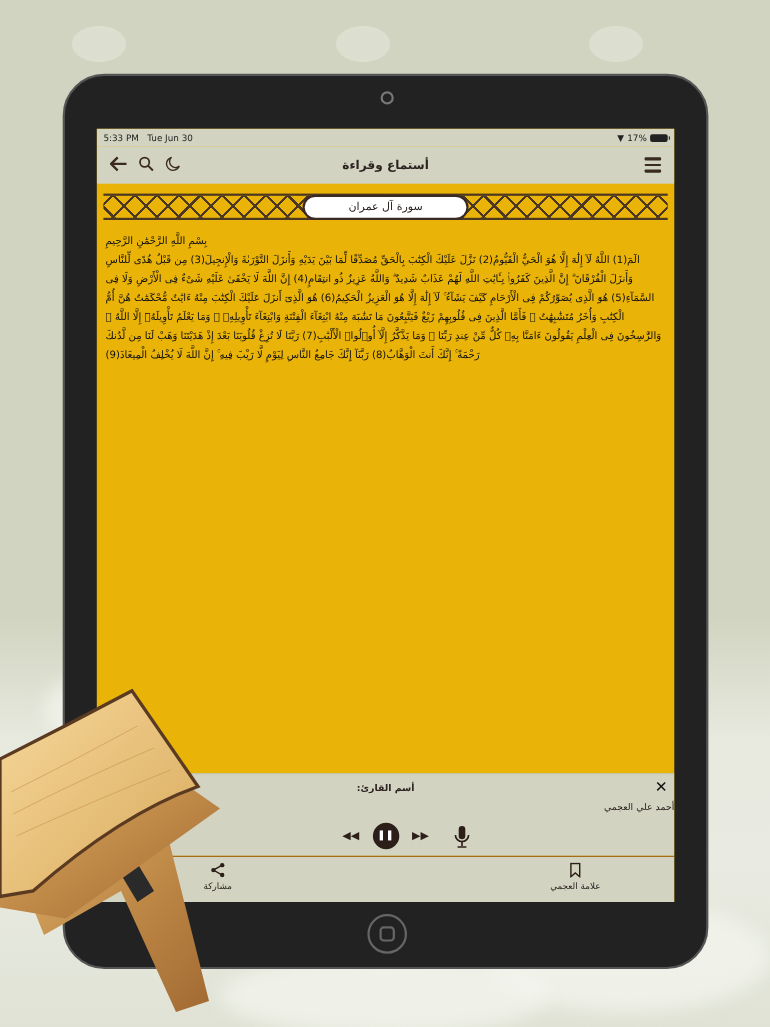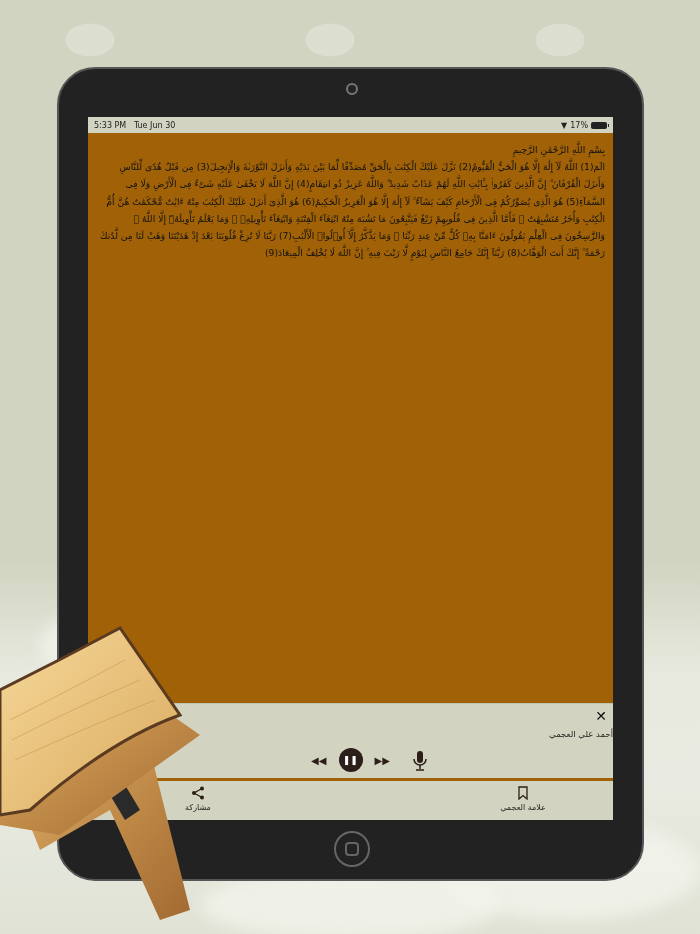--- a/index.html
+++ b/index.html
@@ -34,21 +34,21 @@
   }
   .home-btn {
     position: absolute; left: 275px; top: 762px; width: 36px; height: 36px;
     border: 2px solid #666; border-radius: 50%;
     display: flex; align-items: center; justify-content: center;
   }
   .home-btn span { width: 14px; height: 14px; border: 2px solid #666; border-radius: 4px; display: block; }
 
   .screen {
     position: absolute; left: 88px; top: 117px; width: 525px; height: 703px;
-    background: #a16207; overflow: hidden;
+    background: #eab308; overflow: hidden;
   }
   .statusbar {
     height: 16px; background: #d2d4c1; display: flex; align-items: center;
     justify-content: space-between; padding: 0 6px; font-size: 8px; color: #222;
   }
   .statusbar .right { display: flex; align-items: center; gap: 3px; }
   .battery { width: 16px; height: 7px; background: #222; border-radius: 2px; position: relative; }
   .battery::after { content: ""; position: absolute; right: -2px; top: 2px; width: 1px; height: 3px; background: #222; }
 
   .navbar {
@@ -76,21 +76,21 @@
       repeating-linear-gradient(-45deg, transparent 0 6px, #3b2a24 6px 8px, transparent 8px 14px);
     opacity: 0.9;
   }
   .surah-banner .cartouche {
     position: relative; z-index: 2; background: #fff;
     border: 2px solid #3b2a24; border-radius: 14px;
     padding: 4px 40px; font-size: 10px; color: #2c2220; direction: rtl;
   }
 
   .quran-text {
-    direction: rtl; text-align: right; padding: 8px 8px 0 8px;
+    direction: rtl; text-align: left; padding: 8px 8px 0 8px;
     font-family: "DejaVu Sans", sans-serif; font-size: 9.2px; line-height: 17.2px; color: #111;
   }
   .quran-text .basmala { display: block; margin-bottom: 0; }
 
   .player {
     position: absolute; left: 0; right: 0; top: 586px; height: 75px;
     background: #d2d4c1; border-top: 1px solid #c0c2af;
   }
   .player .close-btn {
     position: absolute; right: 6px; top: 4px; font-size: 14px; color: #111; cursor: pointer; font-weight: bold;
@@ -100,21 +100,21 @@
   .controls { position: absolute; left: 0; right: 0; top: 44px; display: flex; justify-content: center; align-items: center; gap: 12px; }
   .ctrl { color: #2c1e18; cursor: pointer; font-size: 10px; }
   .pause-btn {
     width: 24px; height: 24px; border-radius: 50%; background: #2c1e18; color: #fff;
     display: flex; align-items: center; justify-content: center; font-size: 9px; cursor: pointer;
   }
   .mic { position: absolute; left: 322px; top: 46px; width: 20px; height: 22px; cursor: pointer; }
 
   .tabbar {
     position: absolute; left: 0; right: 0; top: 661px; height: 42px;
-    background: #d2d4c1; border-top: 3px solid #a16207;
+    background: #d2d4c1; border-top: 1px solid #a16207;
     display: flex; justify-content: space-between; padding: 0 50px 0 70px;
   }
   .tab { display: flex; flex-direction: column; align-items: center; gap: 3px; padding-top: 5px; cursor: pointer; width: 80px; }
   .tab svg { width: 14px; height: 14px; }
   .tab .tlabel { font-size: 8px; color: #2c2220; direction: rtl; }
 
   .rehal { position: absolute; left: 0; top: 620px; width: 200px; height: 300px; pointer-events: none; }
 </style>
 </head>
 <body>
@@ -140,29 +140,60 @@
       &nbsp;
       <span>Tue Jun 30</span>
     </div>
     <div class="right">
       <span style="font-size:8px;">▼</span>
       <span>17%</span>
       <span class="battery"></span>
     </div>
   </div>
 
-
+  <div class="navbar">
+    <div class="nav-left">
+      <span class="nav-icon">
+        <svg width="16" height="14" viewBox="0 0 16 14">
+            <path d="M7 1 L1 7 L7 13 M1 7 H15" stroke="#3a2a22" stroke-width="2.2" fill="none"></path>
+          </svg>
+      </span>
+      <span class="nav-icon">
+        <svg width="14" height="14" viewBox="0 0 14 14">
+            <circle cx="5.5" cy="5.5" r="4.2" stroke="#3a2a22" stroke-width="1.6" fill="none"></circle>
+            <path d="M8.6 8.6 L13 13" stroke="#3a2a22" stroke-width="1.8"></path>
+          </svg>
+      </span>
+      <span class="nav-icon">
+        <svg width="14" height="14" viewBox="0 0 14 14">
+            <path d="M6 1 A6 6 0 1 0 13 9 A5 5 0 0 1 6 1 Z" stroke="#3a2a22" stroke-width="1.2" fill="none"></path>
+          </svg>
+      </span>
+    </div>
+    <div class="nav-title">أستماع وقراءة</div>
+    <div class="hamburger">
+        <span></span>
+        <span></span>
+        <span></span>
+      </div>
+  </div>
+
+  <div class="surah-banner">
+    <div class="band"></div>
+    <div class="cartouche">سورة آل عمران</div>
+  </div>
 
   <div class="quran-text">
     <span class="basmala">بِسْمِ اللَّهِ الرَّحْمَٰنِ الرَّحِيمِ</span>
     <span>الٓمٓ(1) اللَّهُ لَآ إِلَٰهَ إِلَّا هُوَ الْحَيُّ الْقَيُّومُ(2) نَزَّلَ عَلَيْكَ الْكِتَٰبَ بِالْحَقِّ مُصَدِّقًا لِّمَا بَيْنَ يَدَيْهِ وَأَنزَلَ التَّوْرَىٰةَ وَالْإِنجِيلَ(3) مِن قَبْلُ هُدًى لِّلنَّاسِ وَأَنزَلَ الْفُرْقَانَ ۗ إِنَّ الَّذِينَ كَفَرُوا۟ بِـَٔايَٰتِ اللَّهِ لَهُمْ عَذَابٌ شَدِيدٌ ۗ وَاللَّهُ عَزِيزٌ ذُو انتِقَامٍ(4) إِنَّ اللَّهَ لَا يَخْفَىٰ عَلَيْهِ شَىْءٌ فِى الْأَرْضِ وَلَا فِى السَّمَآءِ(5) هُوَ الَّذِى يُصَوِّرُكُمْ فِى الْأَرْحَامِ كَيْفَ يَشَآءُ ۚ لَآ إِلَٰهَ إِلَّا هُوَ الْعَزِيزُ الْحَكِيمُ(6) هُوَ الَّذِىٓ أَنزَلَ عَلَيْكَ الْكِتَٰبَ مِنْهُ ءَايَٰتٌ مُّحْكَمَٰتٌ هُنَّ أُمُّ الْكِتَٰبِ وَأُخَرُ مُتَشَٰبِهَٰتٌ ۖ فَأَمَّا الَّذِينَ فِى قُلُوبِهِمْ زَيْغٌ فَيَتَّبِعُونَ مَا تَشَٰبَهَ مِنْهُ ابْتِغَآءَ الْفِتْنَةِ وَابْتِغَآءَ تَأْوِيلِهِۦ ۗ وَمَا يَعْلَمُ تَأْوِيلَهُۥٓ إِلَّا اللَّهُ ۗ وَالرَّٰسِخُونَ فِى الْعِلْمِ يَقُولُونَ ءَامَنَّا بِهِۦ كُلٌّ مِّنْ عِندِ رَبِّنَا ۗ وَمَا يَذَّكَّرُ إِلَّآ أُو۟لُوا۟ الْأَلْبَٰبِ(7) رَبَّنَا لَا تُزِغْ قُلُوبَنَا بَعْدَ إِذْ هَدَيْتَنَا وَهَبْ لَنَا مِن لَّدُنكَ رَحْمَةً ۚ إِنَّكَ أَنتَ الْوَهَّابُ(8) رَبَّنَآ إِنَّكَ جَامِعُ النَّاسِ لِيَوْمٍ لَّا رَيْبَ فِيهِ ۚ إِنَّ اللَّهَ لَا يُخْلِفُ الْمِيعَادَ(9)</span>
   </div>
 
   <div class="player">
     <span class="close-btn">✕</span>
+    <div class="reciter-label">أسم القارئ:</div>
     <div class="reciter-name">أحمد علي العجمي</div>
     <div class="controls">
       <span class="ctrl">◀◀</span>
       <span class="pause-btn">❚❚</span>
       <span class="ctrl">▶▶</span>
     </div>
     <span class="mic">
       <svg width="20" height="22" viewBox="0 0 20 22">
           <rect x="7" y="1" width="6" height="12" rx="3" fill="#2c1e18"></rect>
           <path d="M4 9 A6 6 0 0 0 16 9" stroke="#2c1e18" stroke-width="1.5" fill="none"></path>

